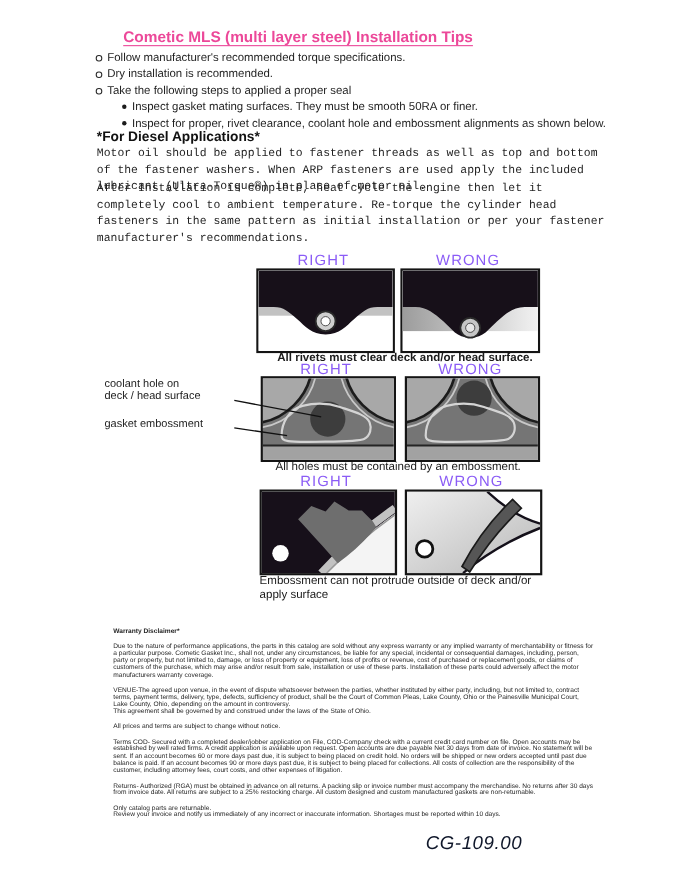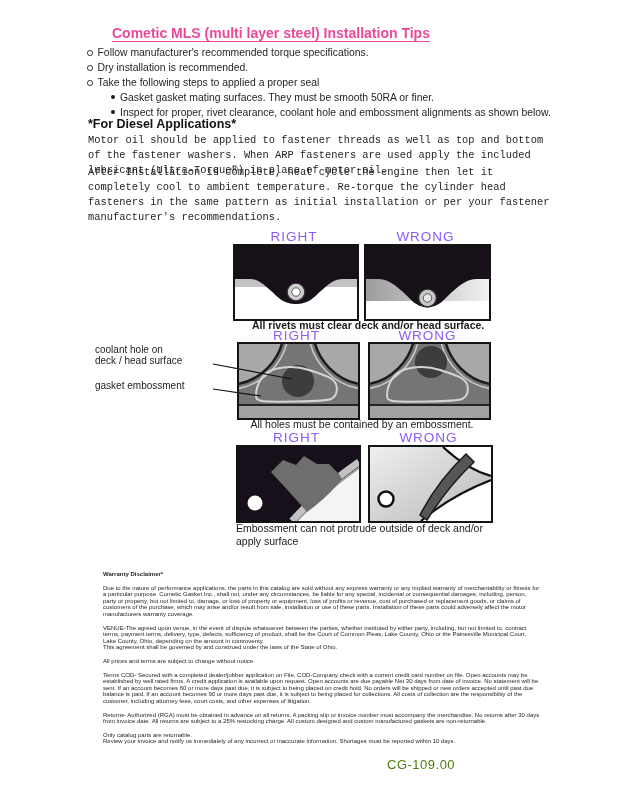--- a/index.html
+++ b/index.html
@@ -31,21 +31,21 @@
   .panel { border:2px solid #141414; background:#fff; line-height:0; }
   .caption { font-size:10.5px; color:#1a1a1a; line-height:13px; }
 
   .annot { font-size:10px; line-height:11px; color:#222; 
            white-space:pre-line; width:116px; left:95px; }
 
   .legal { left:103px; top:571px; width:437px; font-size:6px; line-height:6.6px; color:#262626; }
   .legal .lh { font-weight:bold; margin:0 0 7px 0; }
   .legal p { margin:0 0 7px 0; white-space:pre-line; }
 
-  .footer-code { left:387px; top:757px; font-size:13px; color:#4d7c0f; letter-spacing:0.5px; }
+  .footer-code { left:387px; top:757px; font-size:17px; color:#0f172a; letter-spacing:0.5px;font-style:italic; }
 </style>
 </head>
 <body>
 
 <div id="page">
 
   <div class="abs title">Cometic MLS (multi layer steel) Installation Tips</div>
 
   <div class="abs bullets">
     <div class="bullet-row">
@@ -55,21 +55,21 @@
     <div class="bullet-row">
       <span class="dot open"></span>
       <span>Dry installation is recommended.</span>
     </div>
     <div class="bullet-row">
       <span class="dot open"></span>
       <span>Take the following steps to applied a proper seal</span>
     </div>
     <div class="bullet-row sub">
       <span class="dot fill"></span>
-      <span>Gasket gasket mating surfaces.  They must be smooth 50RA or finer.</span>
+      <span>Inspect gasket mating surfaces.  They must be smooth 50RA or finer.</span>
     </div>
     <div class="bullet-row sub">
       <span class="dot fill"></span>
       <span>Inspect for proper, rivet clearance, coolant hole and embossment alignments as shown below.</span>
     </div>
   </div>
 
   <div class="abs h2">*For Diesel Applications*</div>
   <div class="abs para p1">Motor oil should be applied to fastener threads as well as top and bottom of the fastener washers. When ARP fasteners are used apply the included lubricant (Ultra-Torque®) in place of motor oil.</div>
   <div class="abs para p2">After Installation is complete, heat cycle the engine then let it completely cool to ambient temperature. Re-torque the cylinder head fasteners in the same pattern as initial installation or per your fastener manufacturer's recommendations.</div>

